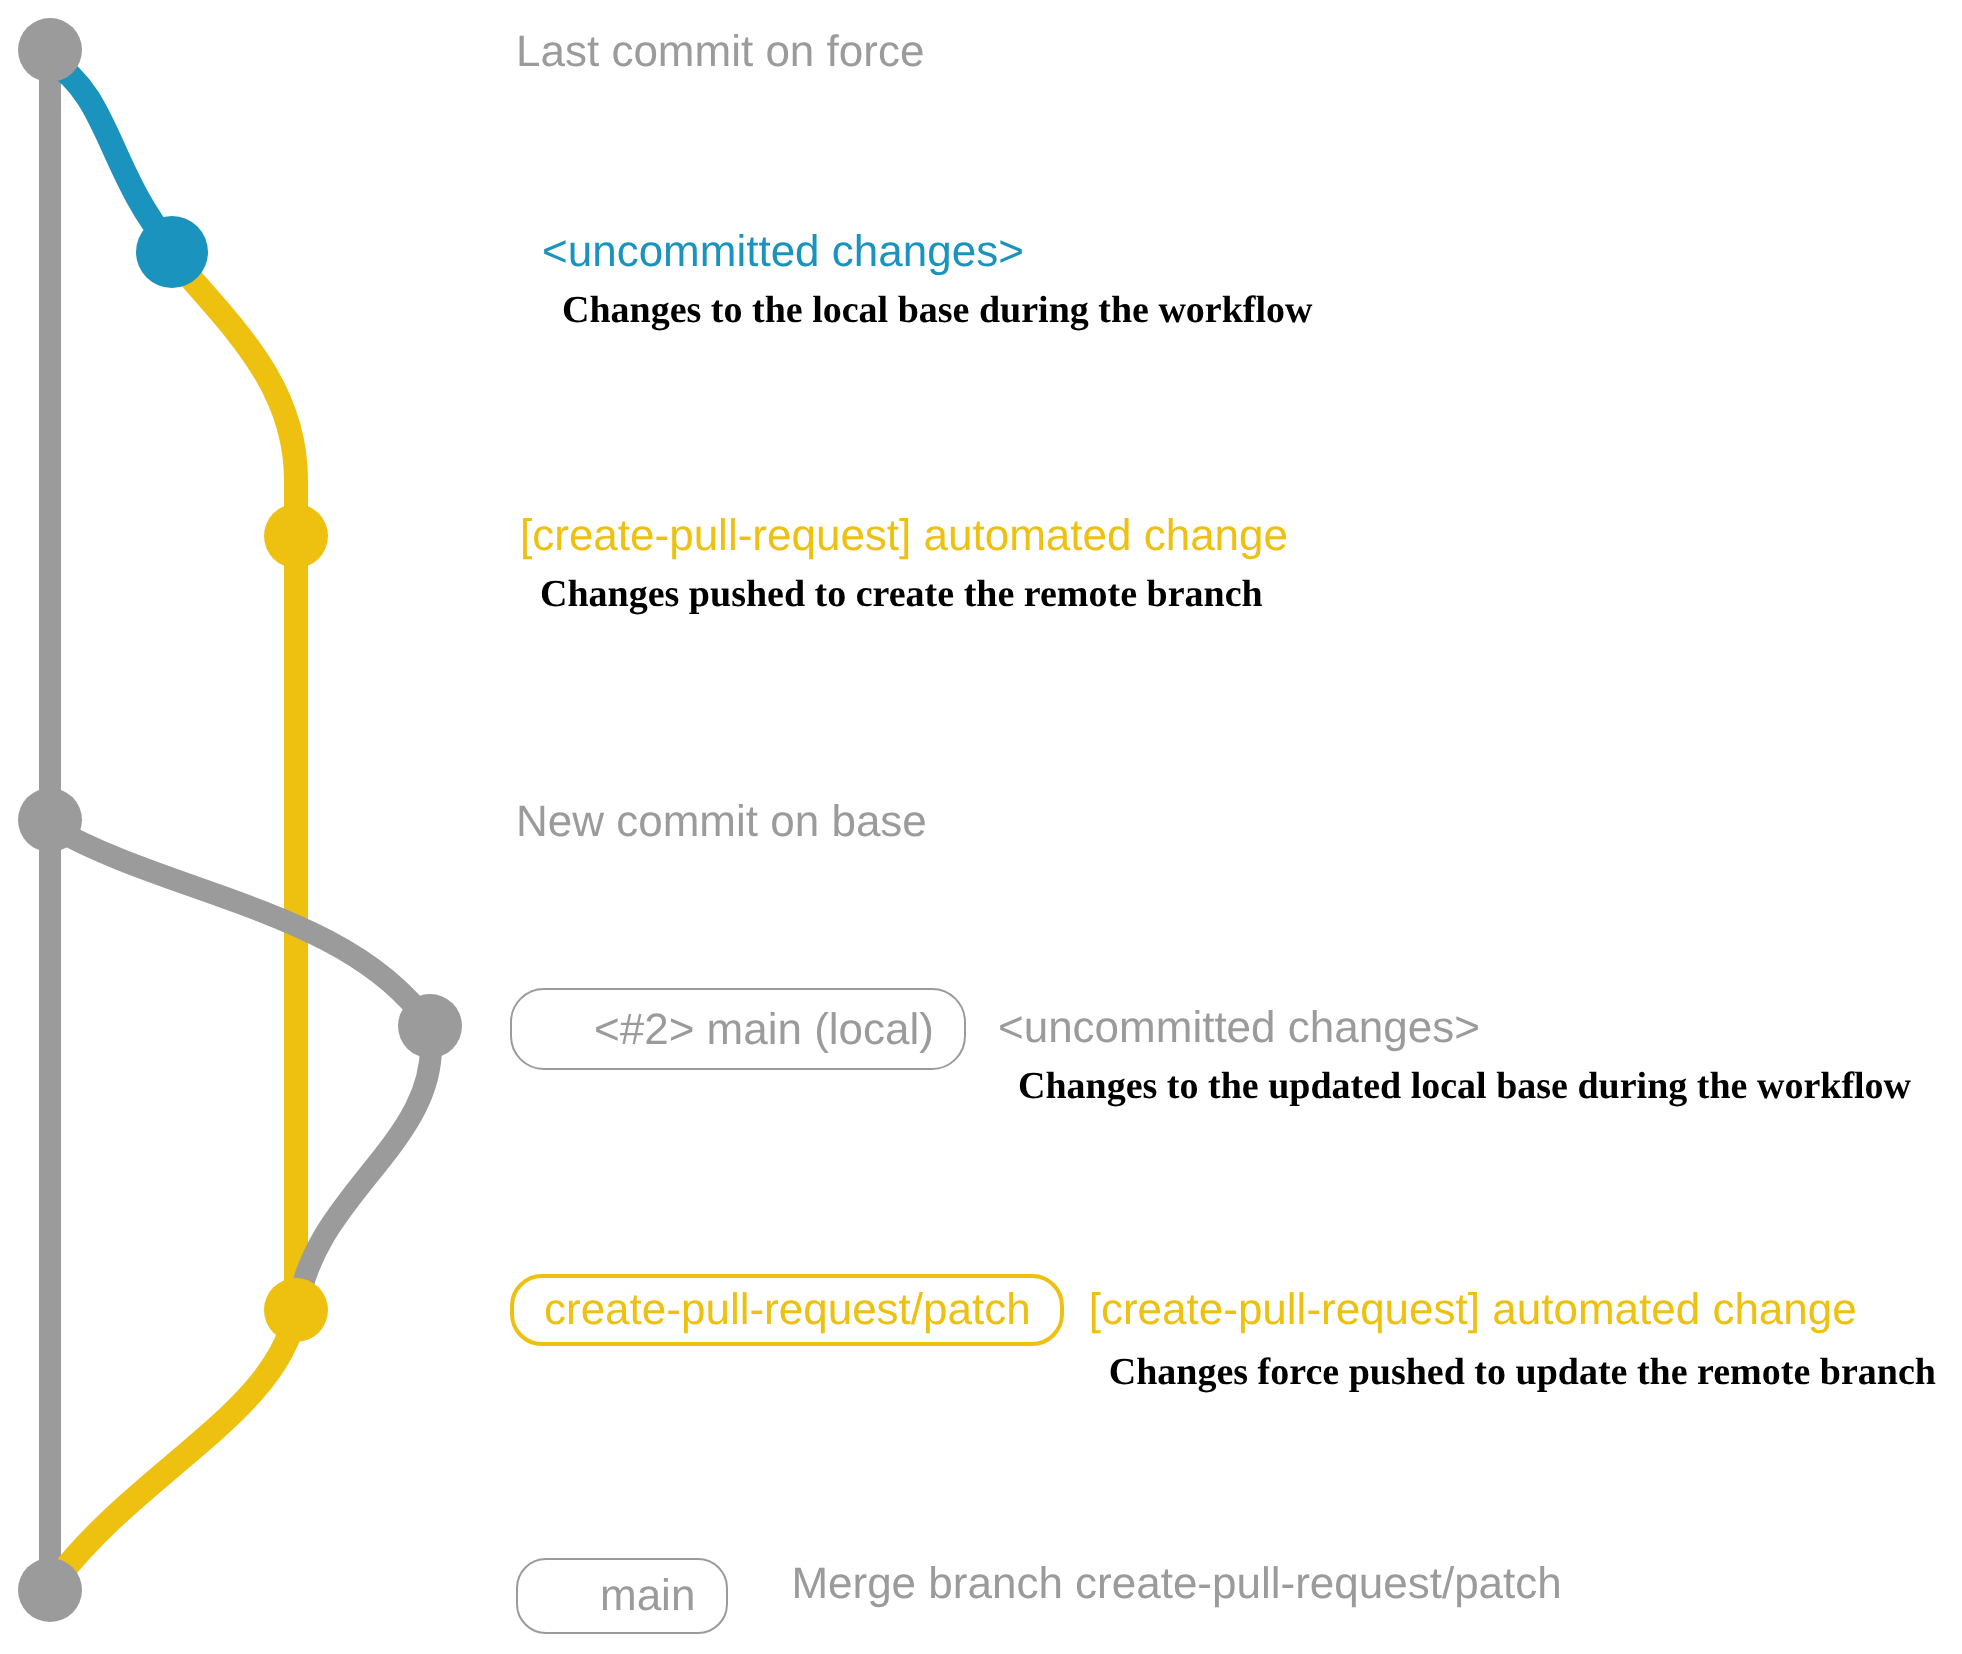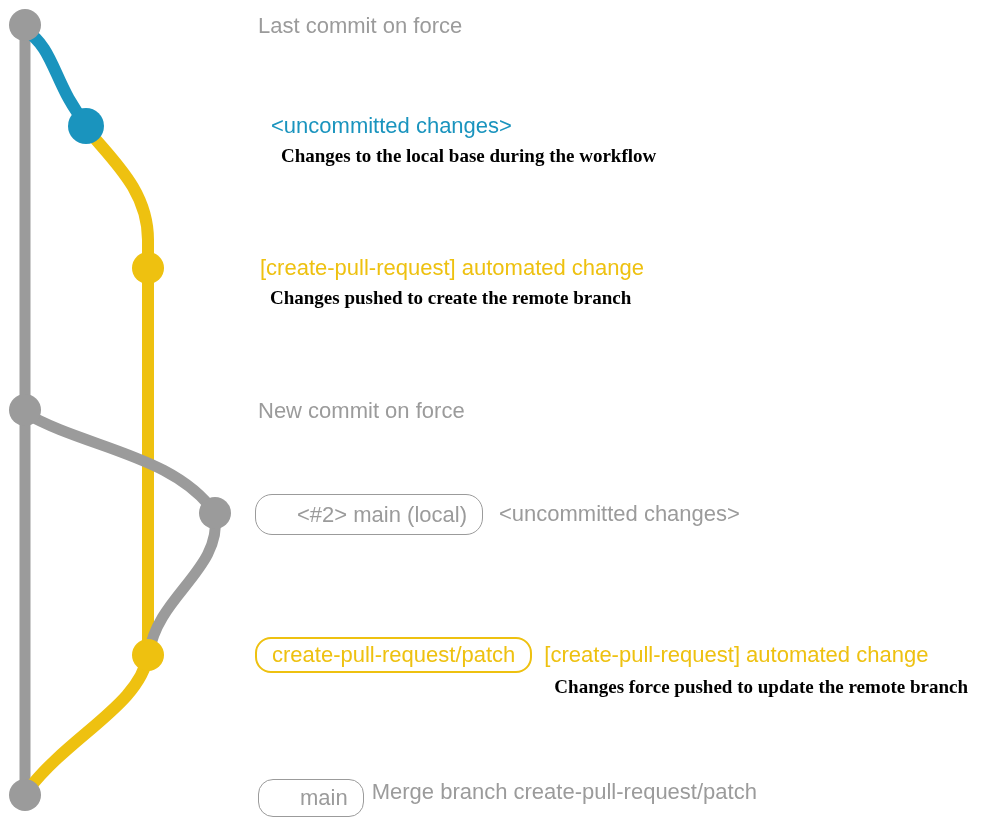--- a/index.html
+++ b/index.html
@@ -33,21 +33,21 @@
 
   .col { display:flex; flex-direction:column; margin-left:16px; }
   .col.flush { margin-left:0; }
   .mt7 { margin-top:7px; }
   .mt5 { margin-top:5px; }
 
   .title { font-size:22px; line-height:26px; white-space:nowrap; }
   .title.blue   { color:var(--c-blue); }
   .title.gray   { color:var(--c-base); }
   .title.yellow { color:var(--c-yellow); }
-  .title.ml { margin-left:8px; }
+  .title.ml { margin-left:32px; }
 
   .desc {
     font-family:"Liberation Serif", serif; font-size:19px; line-height:22px;
     color:var(--c-ink); margin:6px 0 0 10px; white-space:nowrap;font-weight:bold;
   }
   .desc.g8 { margin-top:8px; }
 </style>
 </head>
 <body>
 
@@ -83,26 +83,27 @@
     </div>
   </div>
 
   <div class="row" style="left:260px; top:255px;">
     <div class="col flush">
       <span class="title yellow">[create-pull-request] automated change</span>
       <span class="desc">Changes pushed to create the remote branch</span>
     </div>
   </div>
 
-  <div class="heading" style="left:258px; top:398px;">New commit on force</div>
+  <div class="heading" style="left:258px; top:398px;">New commit on base</div>
 
   <div class="row" style="left:255px; top:494px;">
     <span class="tag gray">&lt;#2&gt; main (local)</span>
     <div class="col mt7">
       <span class="title gray">&lt;uncommitted changes&gt;</span>
+      <span class="desc">Changes to the updated local base during the workflow</span>
     </div>
   </div>
 
   <div class="row" style="left:255px; top:637px;">
     <span class="tag yellow">create-pull-request/patch</span>
     <div class="col mt5" style="margin-left:12px;">
       <span class="title yellow">[create-pull-request] automated change</span>
       <span class="desc g8">Changes force pushed to update the remote branch</span>
     </div>
   </div>

